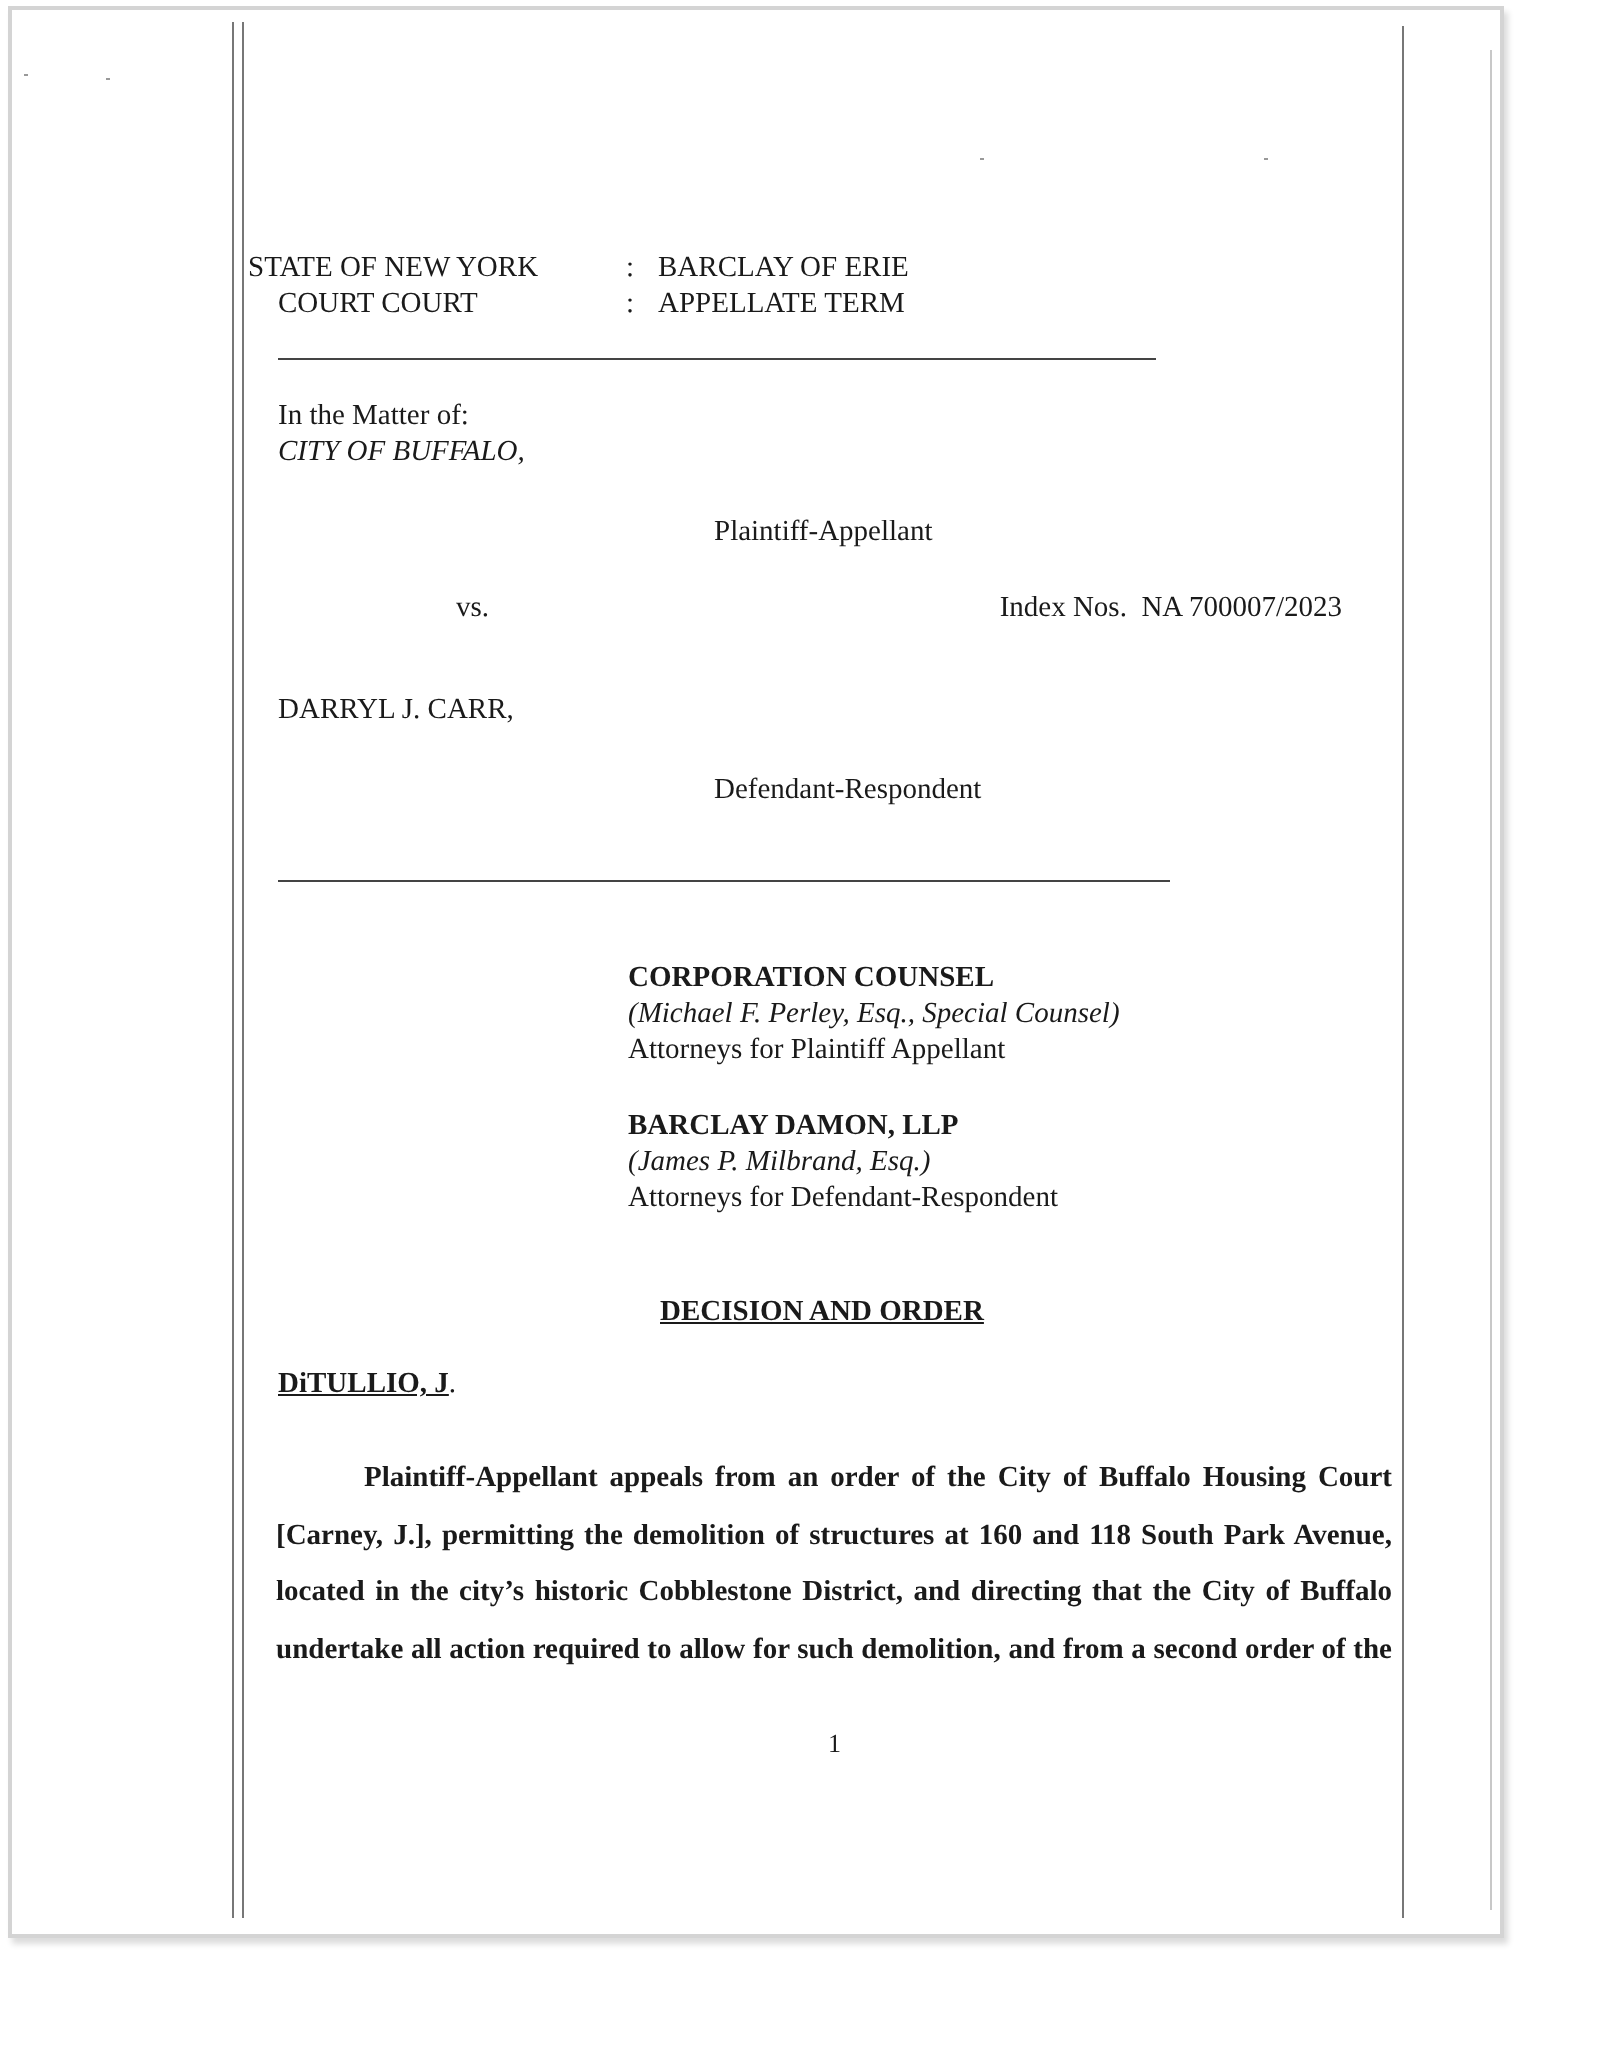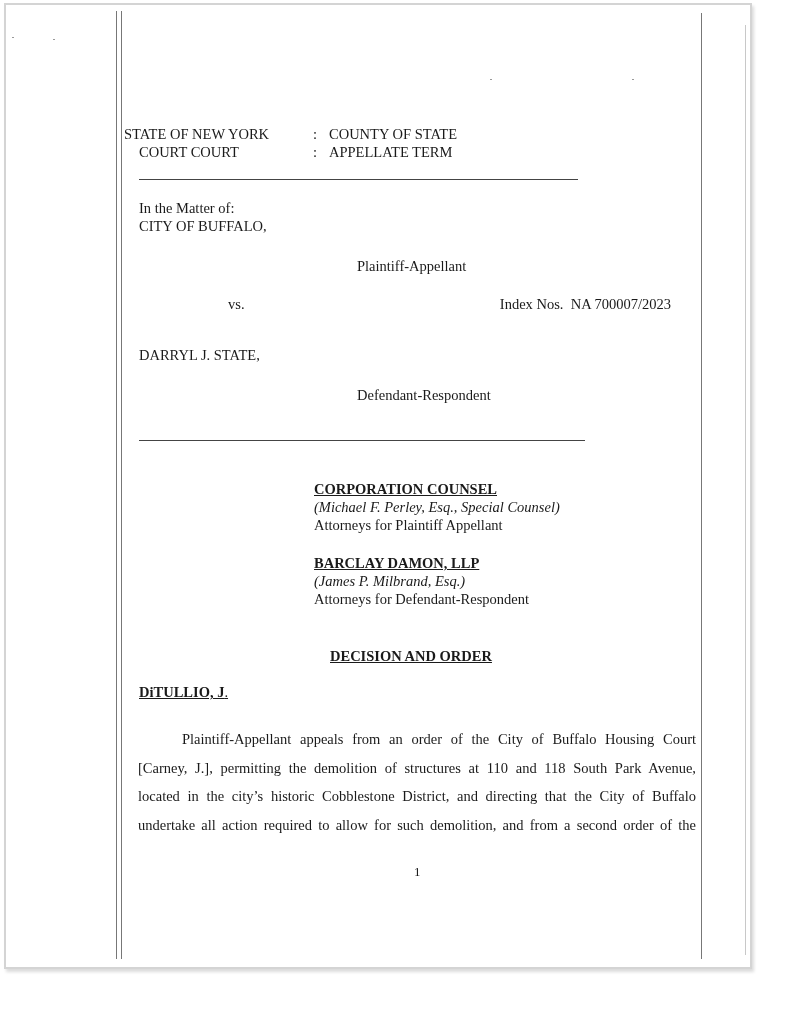--- a/index.html
+++ b/index.html
@@ -17,31 +17,31 @@
     width: 744px; height: 962px;
     background: #ffffff;
     border: 2px solid #d4d4d4;
     box-shadow: 2px 3px 3px #dcdcdc;
   }
   .vline { position: absolute; width: 1px; background: #777; }
   .vline.light { background: #c8c8c8; }
   .hrule { position: absolute; height: 1px; background: #444; }
   .speck { position: absolute; width: 2px; height: 1px; background: #999; }
   .t { position: absolute; font-size: 14.5px; line-height: 18px; white-space: nowrap; }
-  .bold { font-weight: bold; text-decoration: underline; }
+  .bold { font-weight: bold; }
   .ital { font-style: italic; }
   .ul { text-decoration: underline; }
   .right { text-align: right; }
   .para {
     position: absolute;
     left: 138px; width: 558px;
     font-size: 14.5px; line-height: 28.5px;
     text-align: justify;
   }
-  .para .line { display: block; text-align: justify; text-align-last: justify; white-space: nowrap; }
+  .para .line { display: block; text-align: justify; text-align-last: justify; white-space: nowrap; font-weight: bold; }
   .para .line.indent { padding-left: 44px; }
 </style>
 </head>
 <body>
 
 <div class="page">
 
   <div class="vline" style="left:110px; top:6px; height:948px;"></div>
   <div class="vline" style="left:115px; top:6px; height:948px;"></div>
   <div class="vline" style="left:695px; top:8px; height:946px;"></div>
@@ -50,55 +50,55 @@
   <div class="speck" style="left:47px; top:34px;"></div>
   <div class="speck" style="left:484px; top:74px;"></div>
   <div class="speck" style="left:626px; top:74px;"></div>
 </div>
 
 <div>
   <div class="t" style="left:124px; top:125px;">STATE OF NEW YORK</div>
   <div class="t" style="left:139px; top:143px;">COURT COURT</div>
   <div class="t" style="left:313px; top:125px;">:</div>
   <div class="t" style="left:313px; top:143px;">:</div>
-  <div class="t" style="left:329px; top:125px;">COUNTY OF STATE</div>
+  <div class="t" style="left:329px; top:125px;">BARCLAY OF ERIE</div>
   <div class="t" style="left:329px; top:143px;">APPELLATE TERM</div>
 </div>
 <div class="hrule" style="left:139px; top:179px; width:439px;"></div>
 
 <div>
   <div class="t" style="left:139px; top:199px;">In the Matter of:</div>
-  <div class="t" style="left:139px; top:217px;">CITY OF BUFFALO,</div>
+  <div class="t" style="left:139px; top:217px;font-style:italic;">CITY OF BUFFALO,</div>
   <div class="t" style="left:357px; top:257px;">Plaintiff-Appellant</div>
   <div class="t" style="left:228px; top:295px;">vs.</div>
   <div class="t right" style="left:471px; top:295px; width:200px;">
     <div>
       <span>Index Nos.</span>&nbsp;
       <span>NA 700007/2023</span>
     </div>
   </div>
-  <div class="t" style="left:139px; top:346px;">DARRYL J. STATE,</div>
+  <div class="t" style="left:139px; top:346px;">DARRYL J. CARR,</div>
   <div class="t" style="left:357px; top:386px;text-align:center;">Defendant-Respondent</div>
 </div>
 <div class="hrule" style="left:139px; top:440px; width:446px;"></div>
 
 <div>
   <div class="t bold" style="left:314px; top:480px;">CORPORATION COUNSEL</div>
   <div class="t ital" style="left:314px; top:498px;text-align:right;">(Michael F. Perley, Esq., Special Counsel)</div>
   <div class="t" style="left:314px; top:516px;">Attorneys for Plaintiff Appellant</div>
   <div class="t bold" style="left:314px; top:554px;">BARCLAY DAMON, LLP</div>
   <div class="t ital" style="left:314px; top:572px;">(James P. Milbrand, Esq.)</div>
   <div class="t" style="left:314px; top:590px;">Attorneys for Defendant-Respondent</div>
 </div>
 
 <div class="t bold ul" style="left:330px; top:647px;text-decoration:underline;">DECISION AND ORDER</div>
 <div class="t bold" style="left:139px; top:683px;">
   <span class="ul">DiTULLIO, J</span><span style="font-weight:normal;">.</span>
 </div>
 
 <div class="para" style="top:725px;">
   <span class="line indent">Plaintiff-Appellant appeals from an order of the City of Buffalo Housing Court</span>
-  <span class="line">[Carney, J.], permitting the demolition of structures at 110 and 118 South Park Avenue,</span>
+  <span class="line">[Carney, J.], permitting the demolition of structures at 160 and 118 South Park Avenue,</span>
   <span class="line">located in the city’s historic Cobblestone District, and directing that the City of Buffalo</span>
   <span class="line">undertake all action required to allow for such demolition, and from a second order of the</span>
 </div>
 
 <div class="t" style="left:414px; top:863px; font-size:13px;">1</div>
 
 </body></html>

